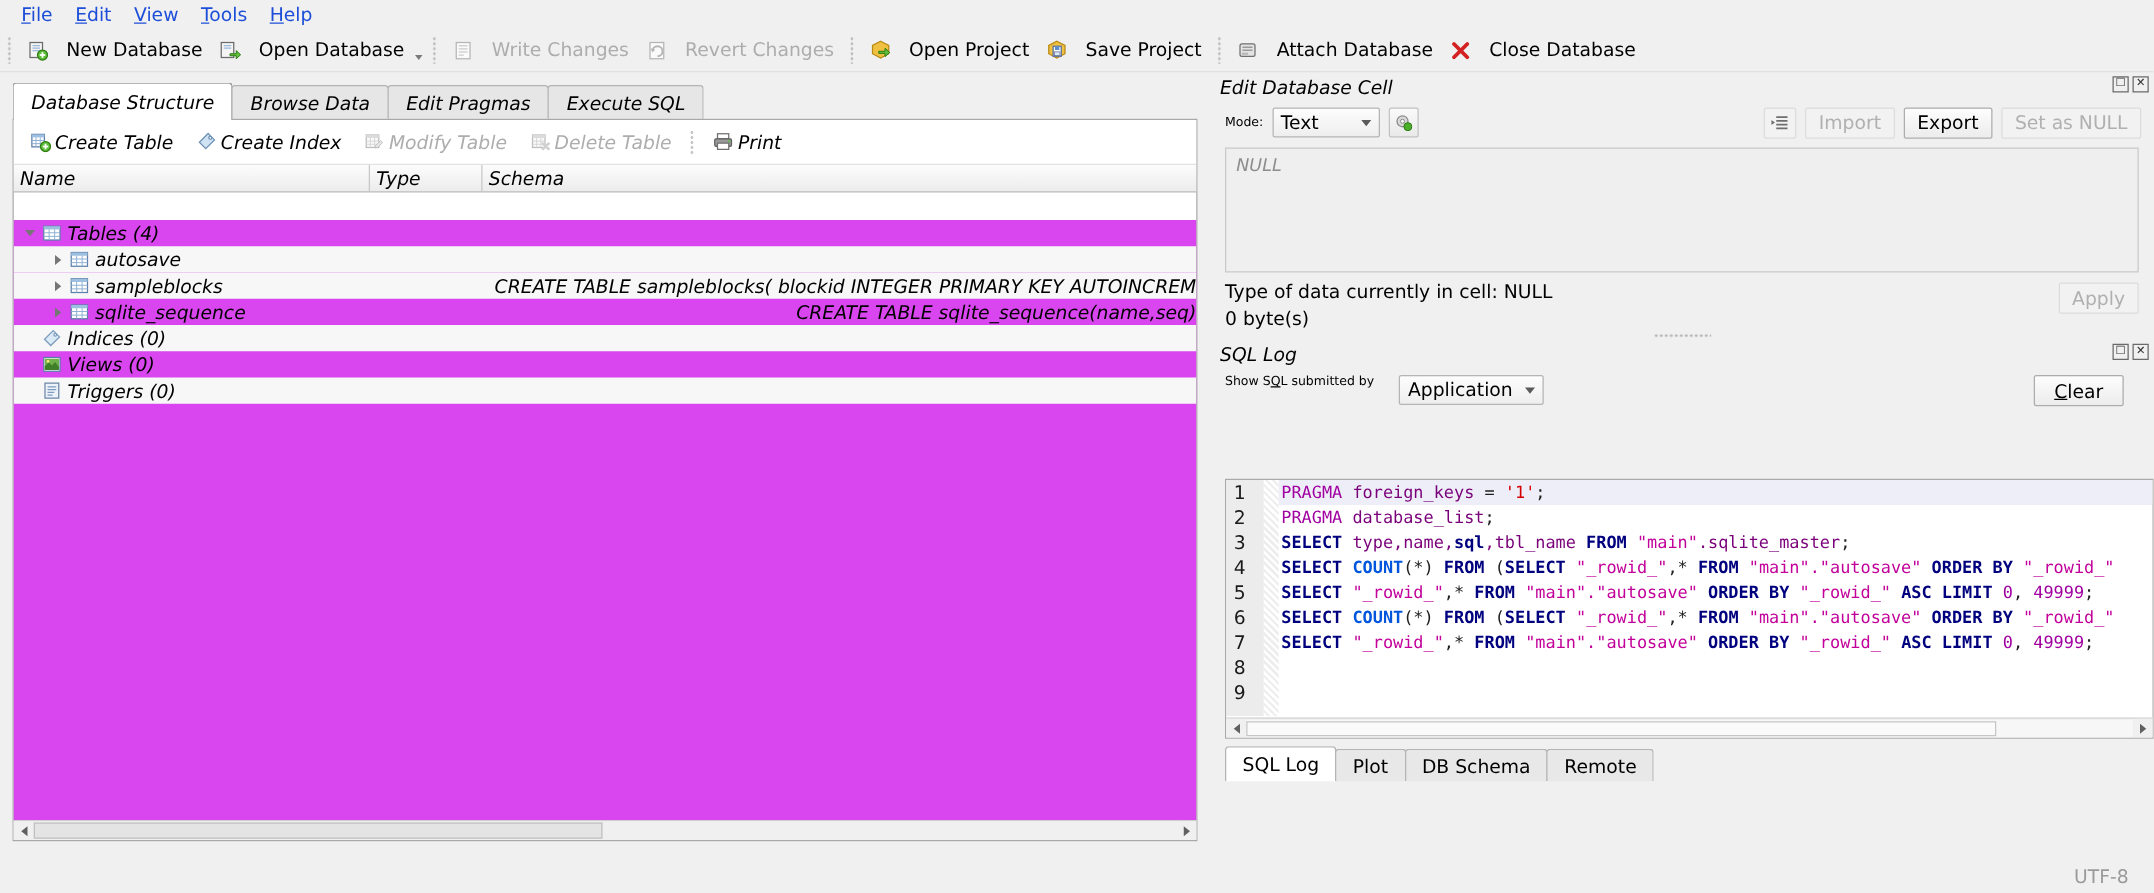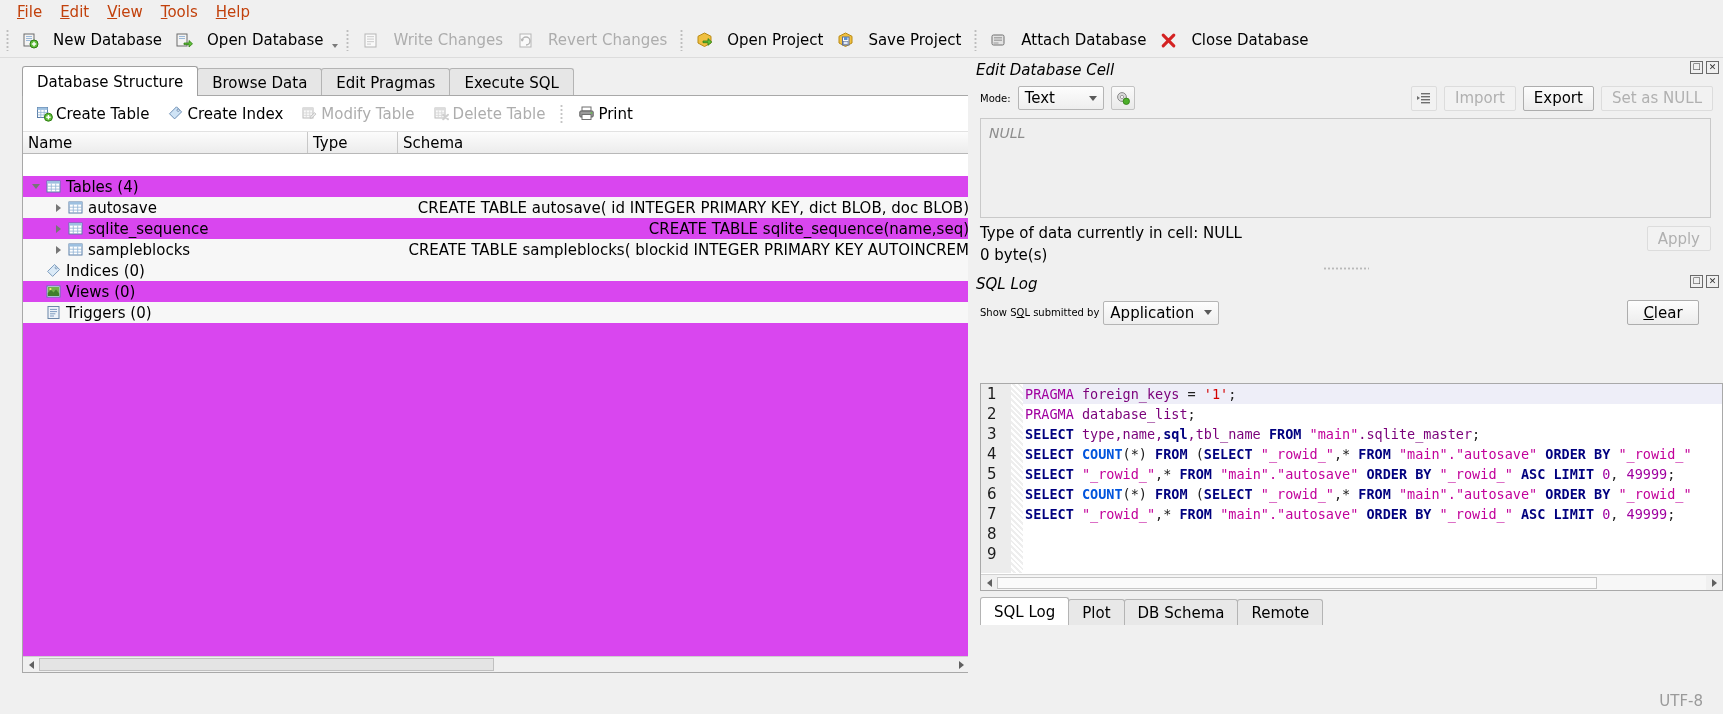--- a/index.html
+++ b/index.html
@@ -12,21 +12,21 @@
     font-size: 15px;
     color: #000;
   }
   #app { position: relative; width: 1723px; height: 714px; background: #f0f0f0; }
 
   
   .menubar {
     position: absolute; left: 0; top: 0; width: 1723px; height: 23px;
     background: #f0f0f0; display: flex; align-items: center; padding-left: 8px;
   }
-  .menu-item { padding: 0 9px; font-size: 15px; color: #c2410c; cursor: default; }
+  .menu-item { padding: 0 9px; font-size: 15px; color: #1d4ed8; cursor: default; }
   .ul { text-decoration: underline; }
 
   
   .toolbar {
     position: absolute; left: 0; top: 23px; width: 1723px; height: 35px;
     background: #f0f0f0; display: flex; align-items: center;
     border-bottom: 1px solid #dcdcdc;
   }
   .tb-btn {
     display: flex; align-items: center; gap: 14px;
@@ -36,21 +36,21 @@
   .tb-btn.disabled { color: #adadad; }
   .tb-sep { width: 3px; height: 22px; margin: 0 6px;
     background-image: radial-gradient(circle, #bdbdbd 1px, transparent 1.2px);
     background-size: 3px 4px; }
   .tb-arrow { width: 10px; height: 22px; display:flex; align-items:flex-end; justify-content:center; }
   .tb-arrow i { display:block; width:0;height:0;border-left:3.5px solid transparent;border-right:3.5px solid transparent;border-top:4px solid #7a7a7a; margin-bottom:3px;}
 
   .ico { width: 17px; height: 17px; position: relative; flex: none; display:inline-block; }
 
   
-  .left-pane { position: absolute; left: 12px; top: 58px; width: 968px; height: 656px; background: #f0f0f0; }
+  .left-pane { position: absolute; left: 0; top: 58px; width: 968px; height: 656px; background: #f0f0f0; font-style: italic; }
 
   .tabbar { position:absolute; left:10px; top:8px; display:flex; align-items:flex-end; height:30px; }
   .tab {
     height: 28px; padding: 0 14px; display:flex; align-items:center;
     font-size: 15px; background: #e6e6e6; border: 1px solid #b4b4b4;
     border-bottom: none; border-top-left-radius: 3px; border-top-right-radius: 3px;
     margin-right: -1px; color: #000; cursor: default;
   }
   .tab.active { background: #ffffff; height: 30px; border-color:#a0a0a0; font-weight: normal; position:relative; z-index:2;}
 
@@ -115,21 +115,21 @@
   .cell-edit { margin: 4px 12px 0 12px; height:100px; border:1px solid #c9c9c9; background:#efefef;
     padding:6px 8px; font-size:14px; color:#8d8d8d; font-style:italic; }
   .cell-info { padding: 6px 12px 0 12px; font-size:15px; }
   .cell-info2 { padding: 4px 12px 0 12px; font-size:15px; }
 
   .splitter-dots { height:8px; display:flex; align-items:center; justify-content:center; }
   .splitter-dots i { display:block; width:46px; height:3px;
     background-image: radial-gradient(circle, #b9b9b9 1px, transparent 1.2px);
     background-size: 4px 3px; }
 
-  .log-ctl { display:flex; align-items:center; gap:4px; padding: 4px 12px 6px 12px; position:relative;}
+  .log-ctl { display:flex; gap:20px; padding: 4px 12px 6px 12px; position:relative;}
 
   .logbox { position:absolute; left:980px; top:383px; width:743px; height:208px; background:#ffffff; border:1px solid #a9a9a9; overflow:hidden;}
   .loginner { position:absolute; left:0; top:0; right:0; bottom:17px; overflow:hidden; }
   .gutter { position:absolute; left:0; top:0; width:30px; bottom:0; background:#ececec; border-right:none;}
   .gutter-edge { position:absolute; left:30px; top:0; width:12px; bottom:0;
     background-image: repeating-linear-gradient(45deg, #ffffff 0 2px, #e0e0e0 2px 4px); opacity:.55;}
   .lnum { height:20px; line-height:20px; text-align:left; padding-left:6px; font-family:"DejaVu Sans","Liberation Sans",sans-serif; font-size:15px; color:#1a1a1a;}
   .lines { position:absolute; left:42px; top:0; right:0; bottom:0; font-family:"DejaVu Sans Mono","Liberation Mono",monospace; font-size:13.5px; }
   .lrow { height:20px; line-height:20px; white-space:nowrap; padding-left:2px;}
   .lrow.cur { background:#eeeef8; }
@@ -342,53 +342,52 @@
                 <i class="r"></i>
               </span>
               <span class="ico" style="margin: 0px 5px 0px 3px; width: 15px; height: 15px;"><svg width="15" height="15" viewBox="0 0 15 15">
                   <rect x="1" y="2" width="13" height="11" fill="#fff" stroke="#5b7fa8"></rect>
                   <rect x="1" y="2" width="13" height="2.6" fill="#9dc0e0"></rect>
                   <path d="M1 7.2 H14 M1 10.1 H14 M5.3 4.6 V13 M9.7 4.6 V13" stroke="#8fb2d4" stroke-width=".8"></path>
                 </svg></span>
               <span>autosave</span>
             </div>
             <div class="ttype"></div>
-            <div class="tschema">CREATE TABLE autosave( id INTEGER PRIMARY KEY, dict BLOB, doc BLOB)</div>
-          </div>
-          <div class="trow">
+          </div>
+          <div class="trow alt">
             <div class="tname">
               <span style="display: inline-block; width: 28px;"></span>
               <span class="twist">
                 <i class="r"></i>
               </span>
               <span class="ico" style="margin: 0px 5px 0px 3px; width: 15px; height: 15px;"><svg width="15" height="15" viewBox="0 0 15 15">
                   <rect x="1" y="2" width="13" height="11" fill="#fff" stroke="#5b7fa8"></rect>
                   <rect x="1" y="2" width="13" height="2.6" fill="#9dc0e0"></rect>
                   <path d="M1 7.2 H14 M1 10.1 H14 M5.3 4.6 V13 M9.7 4.6 V13" stroke="#8fb2d4" stroke-width=".8"></path>
                 </svg></span>
-              <span>sqlite_sequence</span>
-            </div>
-            <div class="ttype"></div>
-            <div class="tschema">CREATE TABLE sqlite_sequence(name,seq)</div>
-          </div>
-          <div class="trow alt">
+              <span>sampleblocks</span>
+            </div>
+            <div class="ttype"></div>
+            <div class="tschema">CREATE TABLE sampleblocks( blockid INTEGER PRIMARY KEY AUTOINCREM</div>
+          </div>
+          <div class="trow">
             <div class="tname">
               <span style="display: inline-block; width: 28px;"></span>
               <span class="twist">
                 <i class="r"></i>
               </span>
               <span class="ico" style="margin: 0px 5px 0px 3px; width: 15px; height: 15px;"><svg width="15" height="15" viewBox="0 0 15 15">
                   <rect x="1" y="2" width="13" height="11" fill="#fff" stroke="#5b7fa8"></rect>
                   <rect x="1" y="2" width="13" height="2.6" fill="#9dc0e0"></rect>
                   <path d="M1 7.2 H14 M1 10.1 H14 M5.3 4.6 V13 M9.7 4.6 V13" stroke="#8fb2d4" stroke-width=".8"></path>
                 </svg></span>
-              <span>sampleblocks</span>
-            </div>
-            <div class="ttype"></div>
-            <div class="tschema">CREATE TABLE sampleblocks( blockid INTEGER PRIMARY KEY AUTOINCREM</div>
+              <span>sqlite_sequence</span>
+            </div>
+            <div class="ttype"></div>
+            <div class="tschema">CREATE TABLE sqlite_sequence(name,seq)</div>
           </div>
           <div class="trow alt">
             <div class="tname">
               <span style="display: inline-block; width: 6px;"></span>
               <span class="twist"></span>
               <span class="ico" style="margin: 0px 5px 0px 3px; width: 15px; height: 15px;"><svg width="15" height="15" viewBox="0 0 15 15">
                   <path d="M8.6 1.5 L13.6 6.5 L6.6 13.4 L1.6 8.4 Z" fill="#dbeaf7" stroke="#7d9cbd" stroke-width="1"></path>
                   <circle cx="10.2" cy="4.8" r="1.1" fill="#fff" stroke="#7d9cbd"></circle>
                 </svg></span>
               <span>Indices (0)</span>

